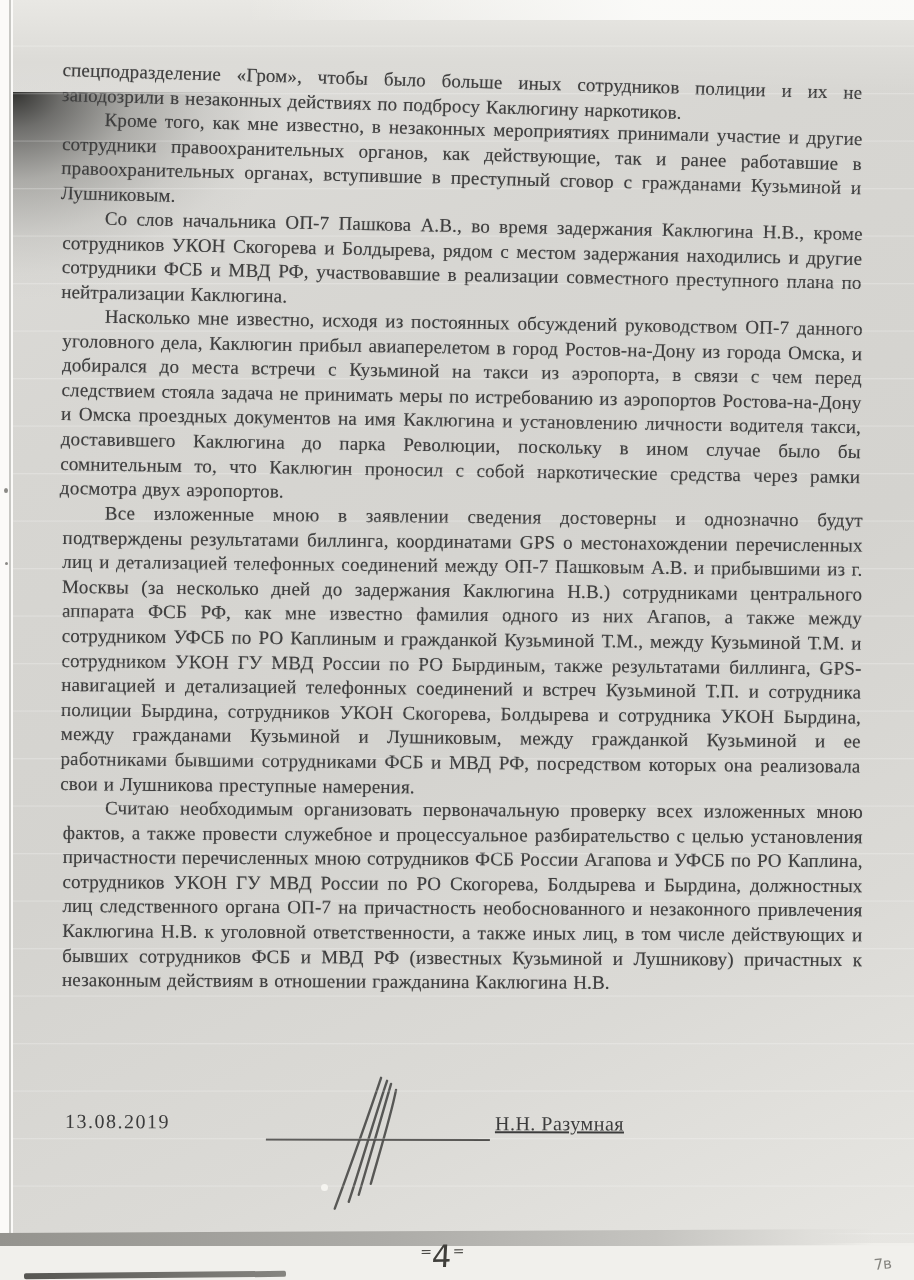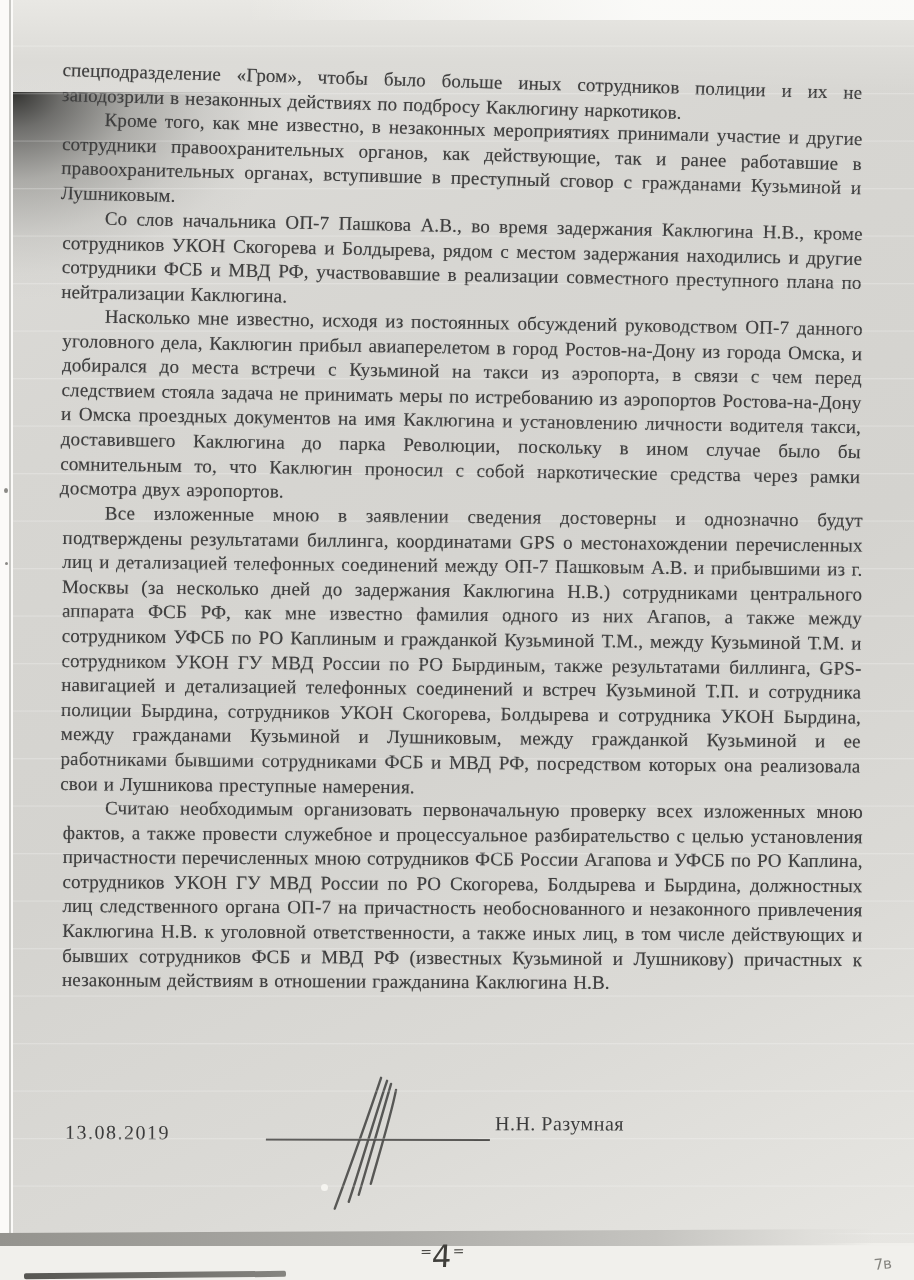--- a/index.html
+++ b/index.html
@@ -72,26 +72,26 @@
   .p0 { transform: rotate(1.65deg); }
   .p1 { transform: rotate(1.45deg); }
   .p2 { transform: rotate(1.15deg); }
   .p3 { transform: rotate(0.95deg); }
   .p4 { transform: rotate(0.55deg); }
   .p5 { transform: rotate(0.3deg); }
 
   
   .signature { position:absolute; left:50px; top:1105px; width:800px; height:160px;
                color:#3c3c3c; font-size:20px; transform:rotate(0.15deg); transform-origin:0 0; }
-  .sig-date { position:absolute; left:2px; top:16px; letter-spacing:1.5px;text-align:center; }
+  .sig-date { position:absolute; left:2px; top:5px; letter-spacing:1.5px;text-align:center; }
   .sig-line { position:absolute; left:203px; top:14px; width:224px; height:19px;
               border-bottom:2px solid #504f4d; }
   .sig-scribble { position:absolute; left:262px; top:-30px; }
   .sig-scribble path { fill:none; stroke:#4c4c4a; stroke-width:2.4; stroke-linecap:round; opacity:.92; }
-  .sig-name { position:absolute; left:432px; top:6px; letter-spacing:0.5px; }
+  .sig-name { position:absolute; left:432px; top:6px; letter-spacing:0.5px;text-decoration:underline; }
 
   
   .page-number { position:absolute; left:420px; top:1238px; color:#403f3b;
                  font-family:"DejaVu Sans",sans-serif; transform: skewX(-4deg) rotate(-1deg); }
   .pn-eq { font-size:14px; vertical-align:11px; letter-spacing:-1px; color:#4a4945; }
   .pn-digit { font-size:31px; margin:0 1px; }
   .corner-note { position:absolute; left:874px; top:1255px; font-family:"DejaVu Sans",sans-serif;
                  font-size:15px; color:#85847f; transform:rotate(-6deg); letter-spacing:-0.5px; }
 </style>
 </head>

